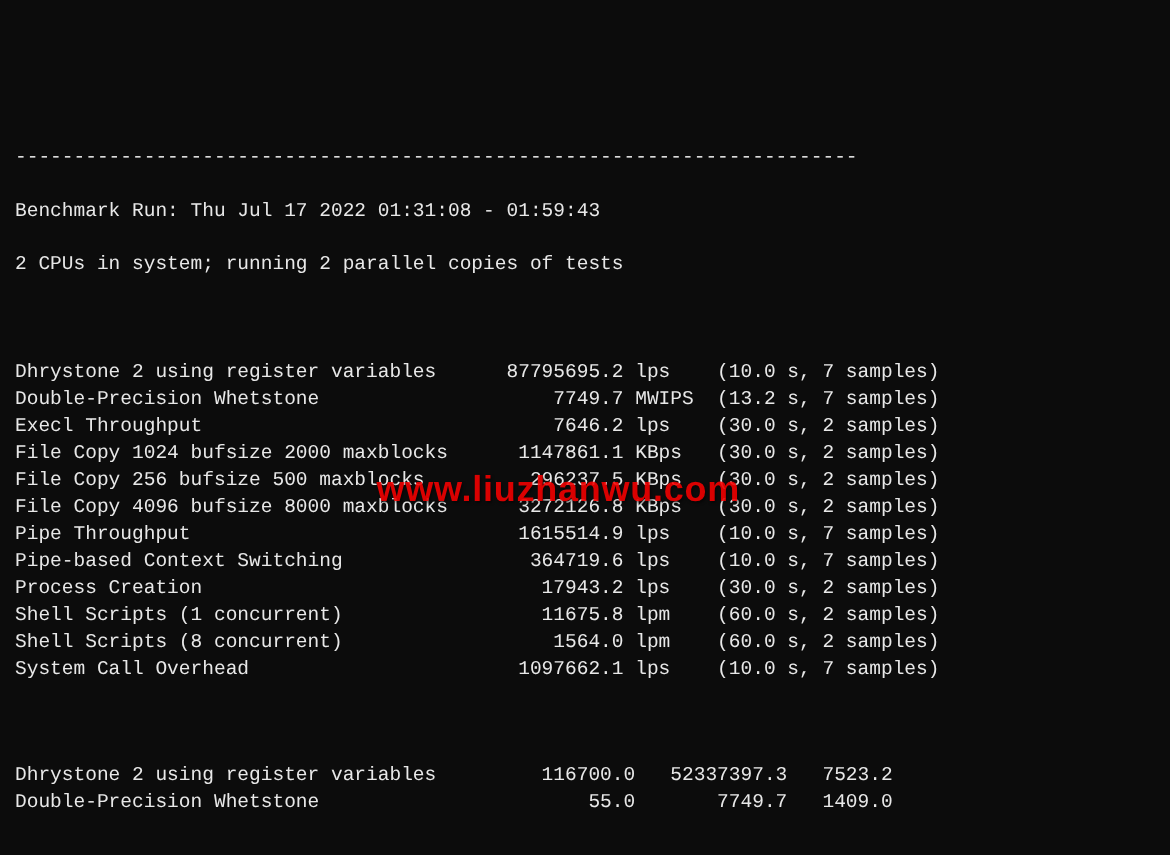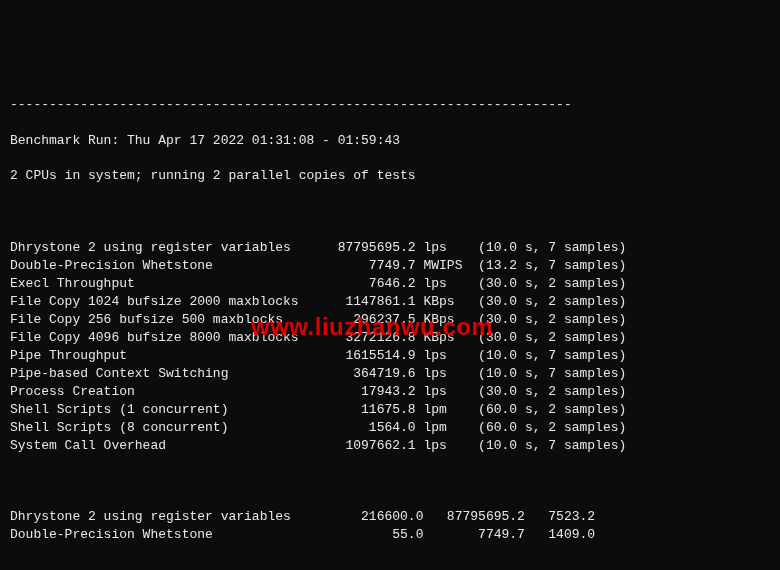--- a/index.html
+++ b/index.html
@@ -31,26 +31,26 @@
     }
     .content { position: relative; }
   </style>
 </head>
 <body>
 
 
 
 <div class="content">
 <span class="line dashline">------------------------------------------------------------------------</span>
-<span class="line">Benchmark Run: Thu Apr 17 2022 01:31:08 - 01:59:43</span>
+<span class="line">Benchmark Run: Thu Jul 17 2022 01:31:08 - 01:59:43</span>
 <span class="line">2 CPUs in system; running 2 parallel copies of tests</span>
 <span class="line"> </span>
 <div id="results-block"><span class="line">Dhrystone 2 using register variables      87795695.2 lps    (10.0 s, 7 samples)</span><span class="line">Double-Precision Whetstone                    7749.7 MWIPS  (13.2 s, 7 samples)</span><span class="line">Execl Throughput                              7646.2 lps    (30.0 s, 2 samples)</span><span class="line">File Copy 1024 bufsize 2000 maxblocks      1147861.1 KBps   (30.0 s, 2 samples)</span><span class="line">File Copy 256 bufsize 500 maxblocks         296237.5 KBps   (30.0 s, 2 samples)</span><span class="line">File Copy 4096 bufsize 8000 maxblocks      3272126.8 KBps   (30.0 s, 2 samples)</span><span class="line">Pipe Throughput                            1615514.9 lps    (10.0 s, 7 samples)</span><span class="line">Pipe-based Context Switching                364719.6 lps    (10.0 s, 7 samples)</span><span class="line">Process Creation                             17943.2 lps    (30.0 s, 2 samples)</span><span class="line">Shell Scripts (1 concurrent)                 11675.8 lpm    (60.0 s, 2 samples)</span><span class="line">Shell Scripts (8 concurrent)                  1564.0 lpm    (60.0 s, 2 samples)</span><span class="line">System Call Overhead                       1097662.1 lps    (10.0 s, 7 samples)</span></div>
 <span class="line"> </span>
-<div id="index-block"><span class="line">Dhrystone 2 using register variables         216600.0   87795695.2   7523.2</span><span class="line">Double-Precision Whetstone                       55.0       7749.7   1409.0</span></div>
+<div id="index-block"><span class="line">Dhrystone 2 using register variables         116700.0   52337397.3   7523.2</span><span class="line">Double-Precision Whetstone                       55.0       7749.7   1409.0</span></div>
 
 
 
 
 
 
 <div class="watermark">www.liuzhanwu.com</div>
 </div>
 
 

